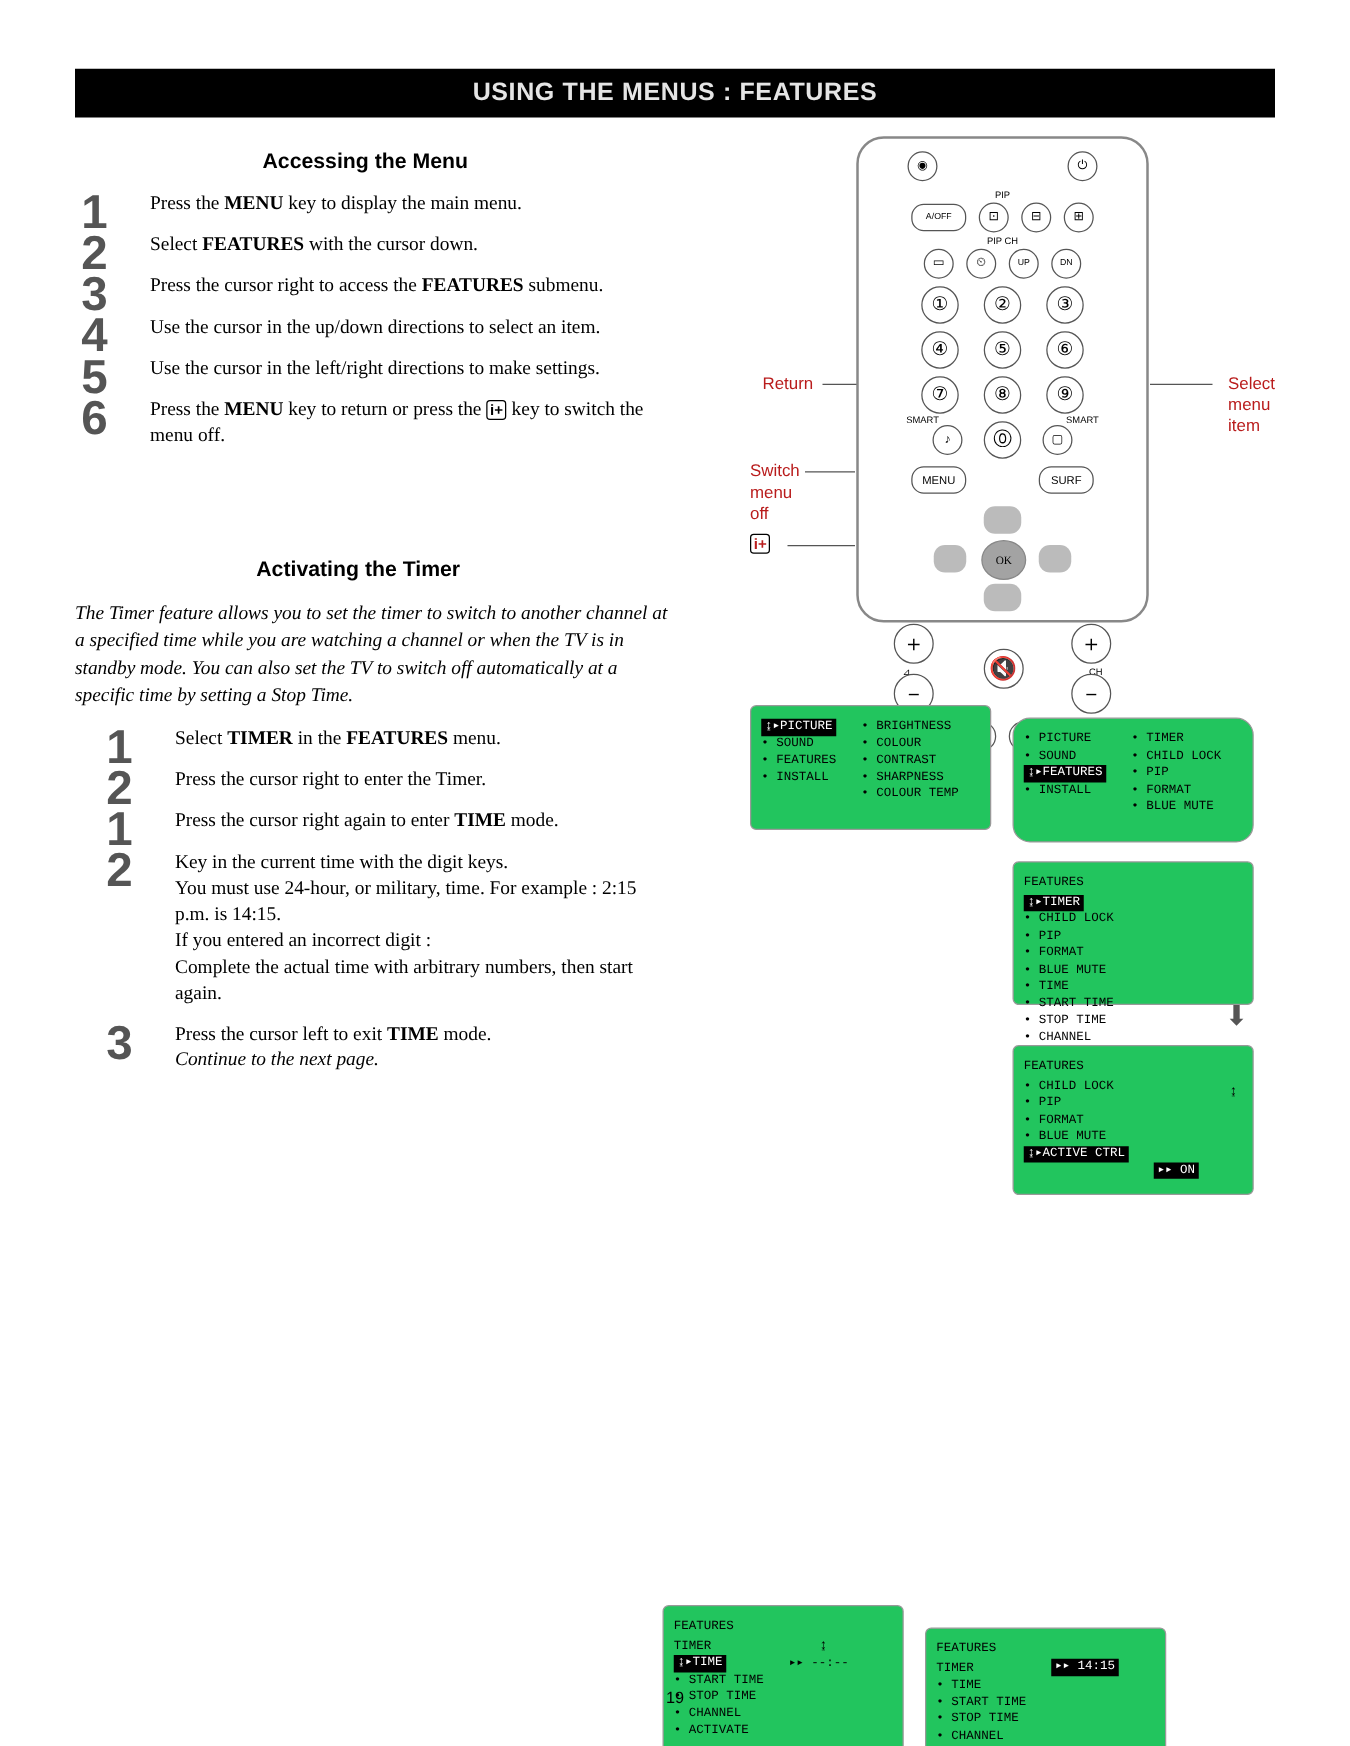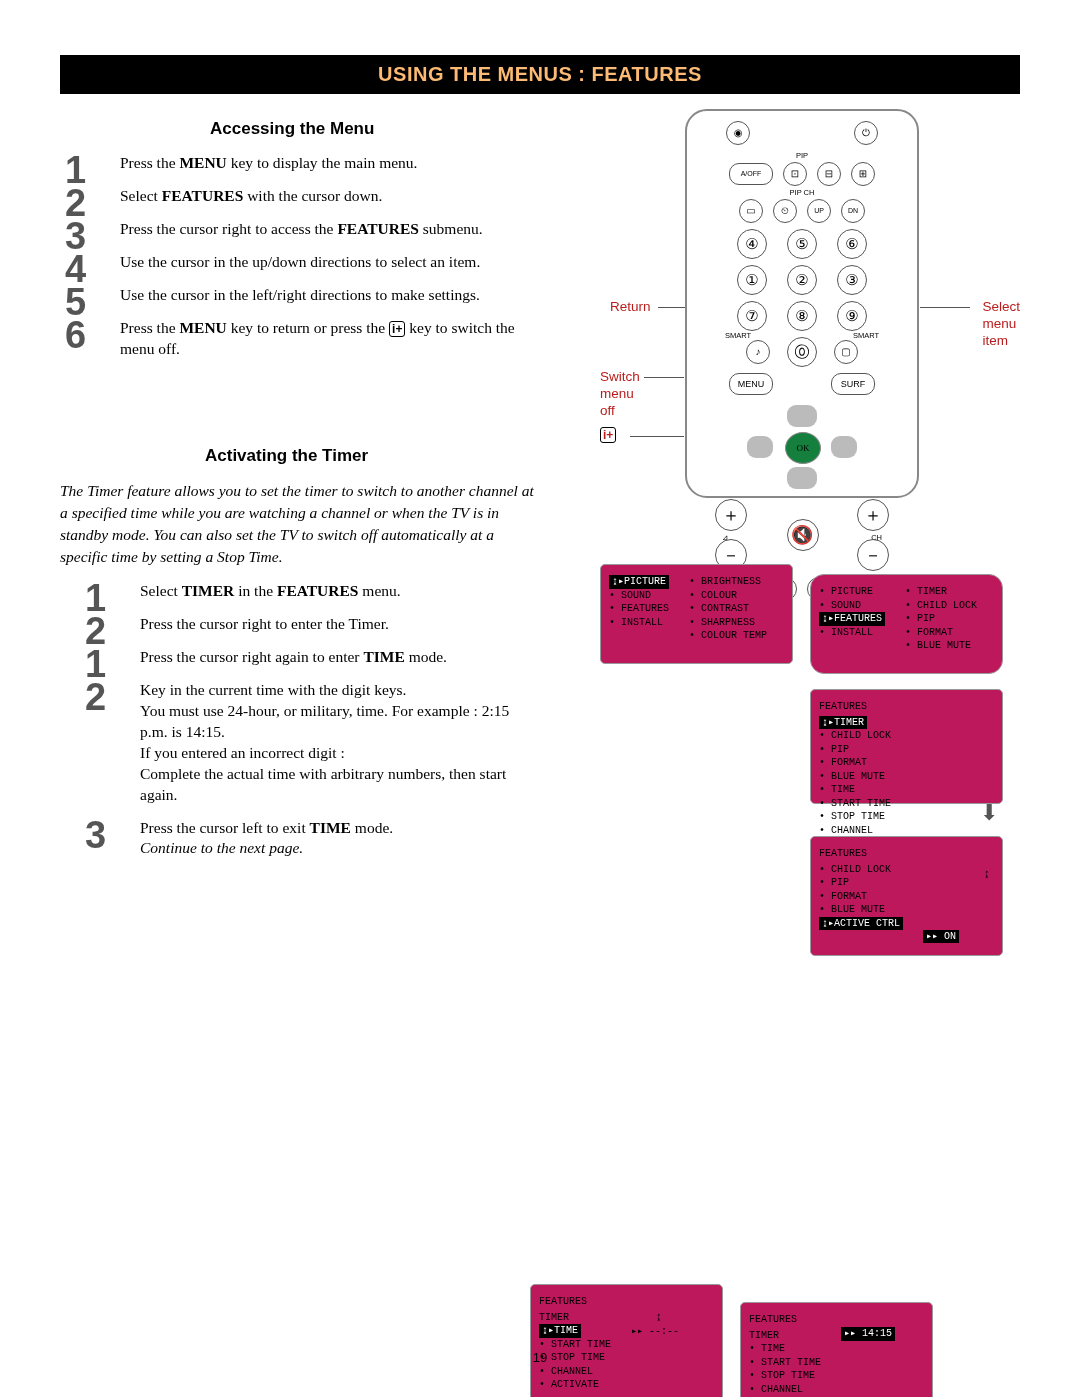--- a/index.html
+++ b/index.html
@@ -11,21 +11,21 @@
   }
   .page {
     width: 1080px;
     height: 1397px;
     padding: 55px 60px 30px 60px;
     box-sizing: border-box;
     position: relative;
   }
   .banner {
     background: #000;
-    color: #fdba74;
+    color: #e5e5e5;
     font-family: Arial, Helvetica, sans-serif;
     font-weight: bold;
     text-align: center;
     font-size: 20px;
     letter-spacing: 0.5px;
     padding: 8px 0;
     margin-bottom: 25px;
   }
   .banner .small-caps { font-variant: small-caps; }
   .columns {
@@ -155,21 +155,21 @@
   .remote .dpad .d {
     position: absolute;
     width: 30px; height: 22px;
     background: #bbb;
     border-radius: 9px;
   }
   .remote .dpad .d.up { top:0; left:40px; }
   .remote .dpad .d.down { bottom:0; left:40px; }
   .remote .dpad .d.left { left:0; top:31px; width:26px; height:22px;}
   .remote .dpad .d.right { right:0; top:31px; width:26px; height:22px;}
-  .remote .dpad .d.center { top:27px; left:38px; width:34px; height:30px; background:#15803d; border:1.5px solid #888; border-radius:50%; text-align:center; font-size:9px; line-height:30px; font-family:Liberation Serif, serif;}
+  .remote .dpad .d.center { top:27px; left:38px; width:34px; height:30px; background:#a3a3a3; border:1.5px solid #888; border-radius:50%; text-align:center; font-size:9px; line-height:30px; font-family:Liberation Serif, serif;}
   .remote .vol-ch {
     position: relative;
     height: 72px;
   }
   .remote .vc {
     position: absolute;
     width: 30px; height: 30px;
     border: 1.5px solid #555;
     border-radius: 50%;
     text-align: center;
@@ -202,21 +202,21 @@
   }
 
   
   .menu-box {
     border: 1px solid #999;
     border-radius: 5px;
     font-family: 'Courier New', monospace;
     font-size: 10px;
     padding: 10px 8px 8px 8px;
     position: absolute;
-    background: #be185d;
+    background: #22c55e;
     line-height: 1.35;
   }
   .menu-box .hl {
     background: #000;
     color: #fff;
     padding: 0 3px;
     display: inline-block;
   }
   .menu-box .col {
     display: inline-block;
@@ -319,22 +319,22 @@
             <span class="btn btn-sm">⊞</span>
           </div>
           <span class="tiny-label">PIP CH</span>
           <div class="row" style="margin:0;">
             <span class="btn btn-sm">▭</span>
             <span class="btn btn-sm">⏲</span>
             <span class="btn btn-sm" style="font-size:7px;">UP</span>
             <span class="btn btn-sm" style="font-size:7px;">DN</span>
           </div>
 
+          <div class="row"><span class="btn">①</span><span class="btn">②</span><span class="btn">③</span></div>
           <div class="row"><span class="btn">④</span><span class="btn">⑤</span><span class="btn">⑥</span></div>
-          <div class="row"><span class="btn">①</span><span class="btn">②</span><span class="btn">③</span></div>
           <div class="row"><span class="btn">⑦</span><span class="btn">⑧</span><span class="btn">⑨</span></div>
           <div class="row" style="position:relative;">
             <span class="tiny-label" style="position:absolute;left:38px;top:-8px;">SMART</span>
             <span class="tiny-label" style="position:absolute;right:38px;top:-8px;">SMART</span>
             <span class="btn btn-sm">♪</span>
             <span class="btn">⓪</span>
             <span class="btn btn-sm">▢</span>
           </div>
           <div class="row">
             <span class="btn oval">MENU</span>

